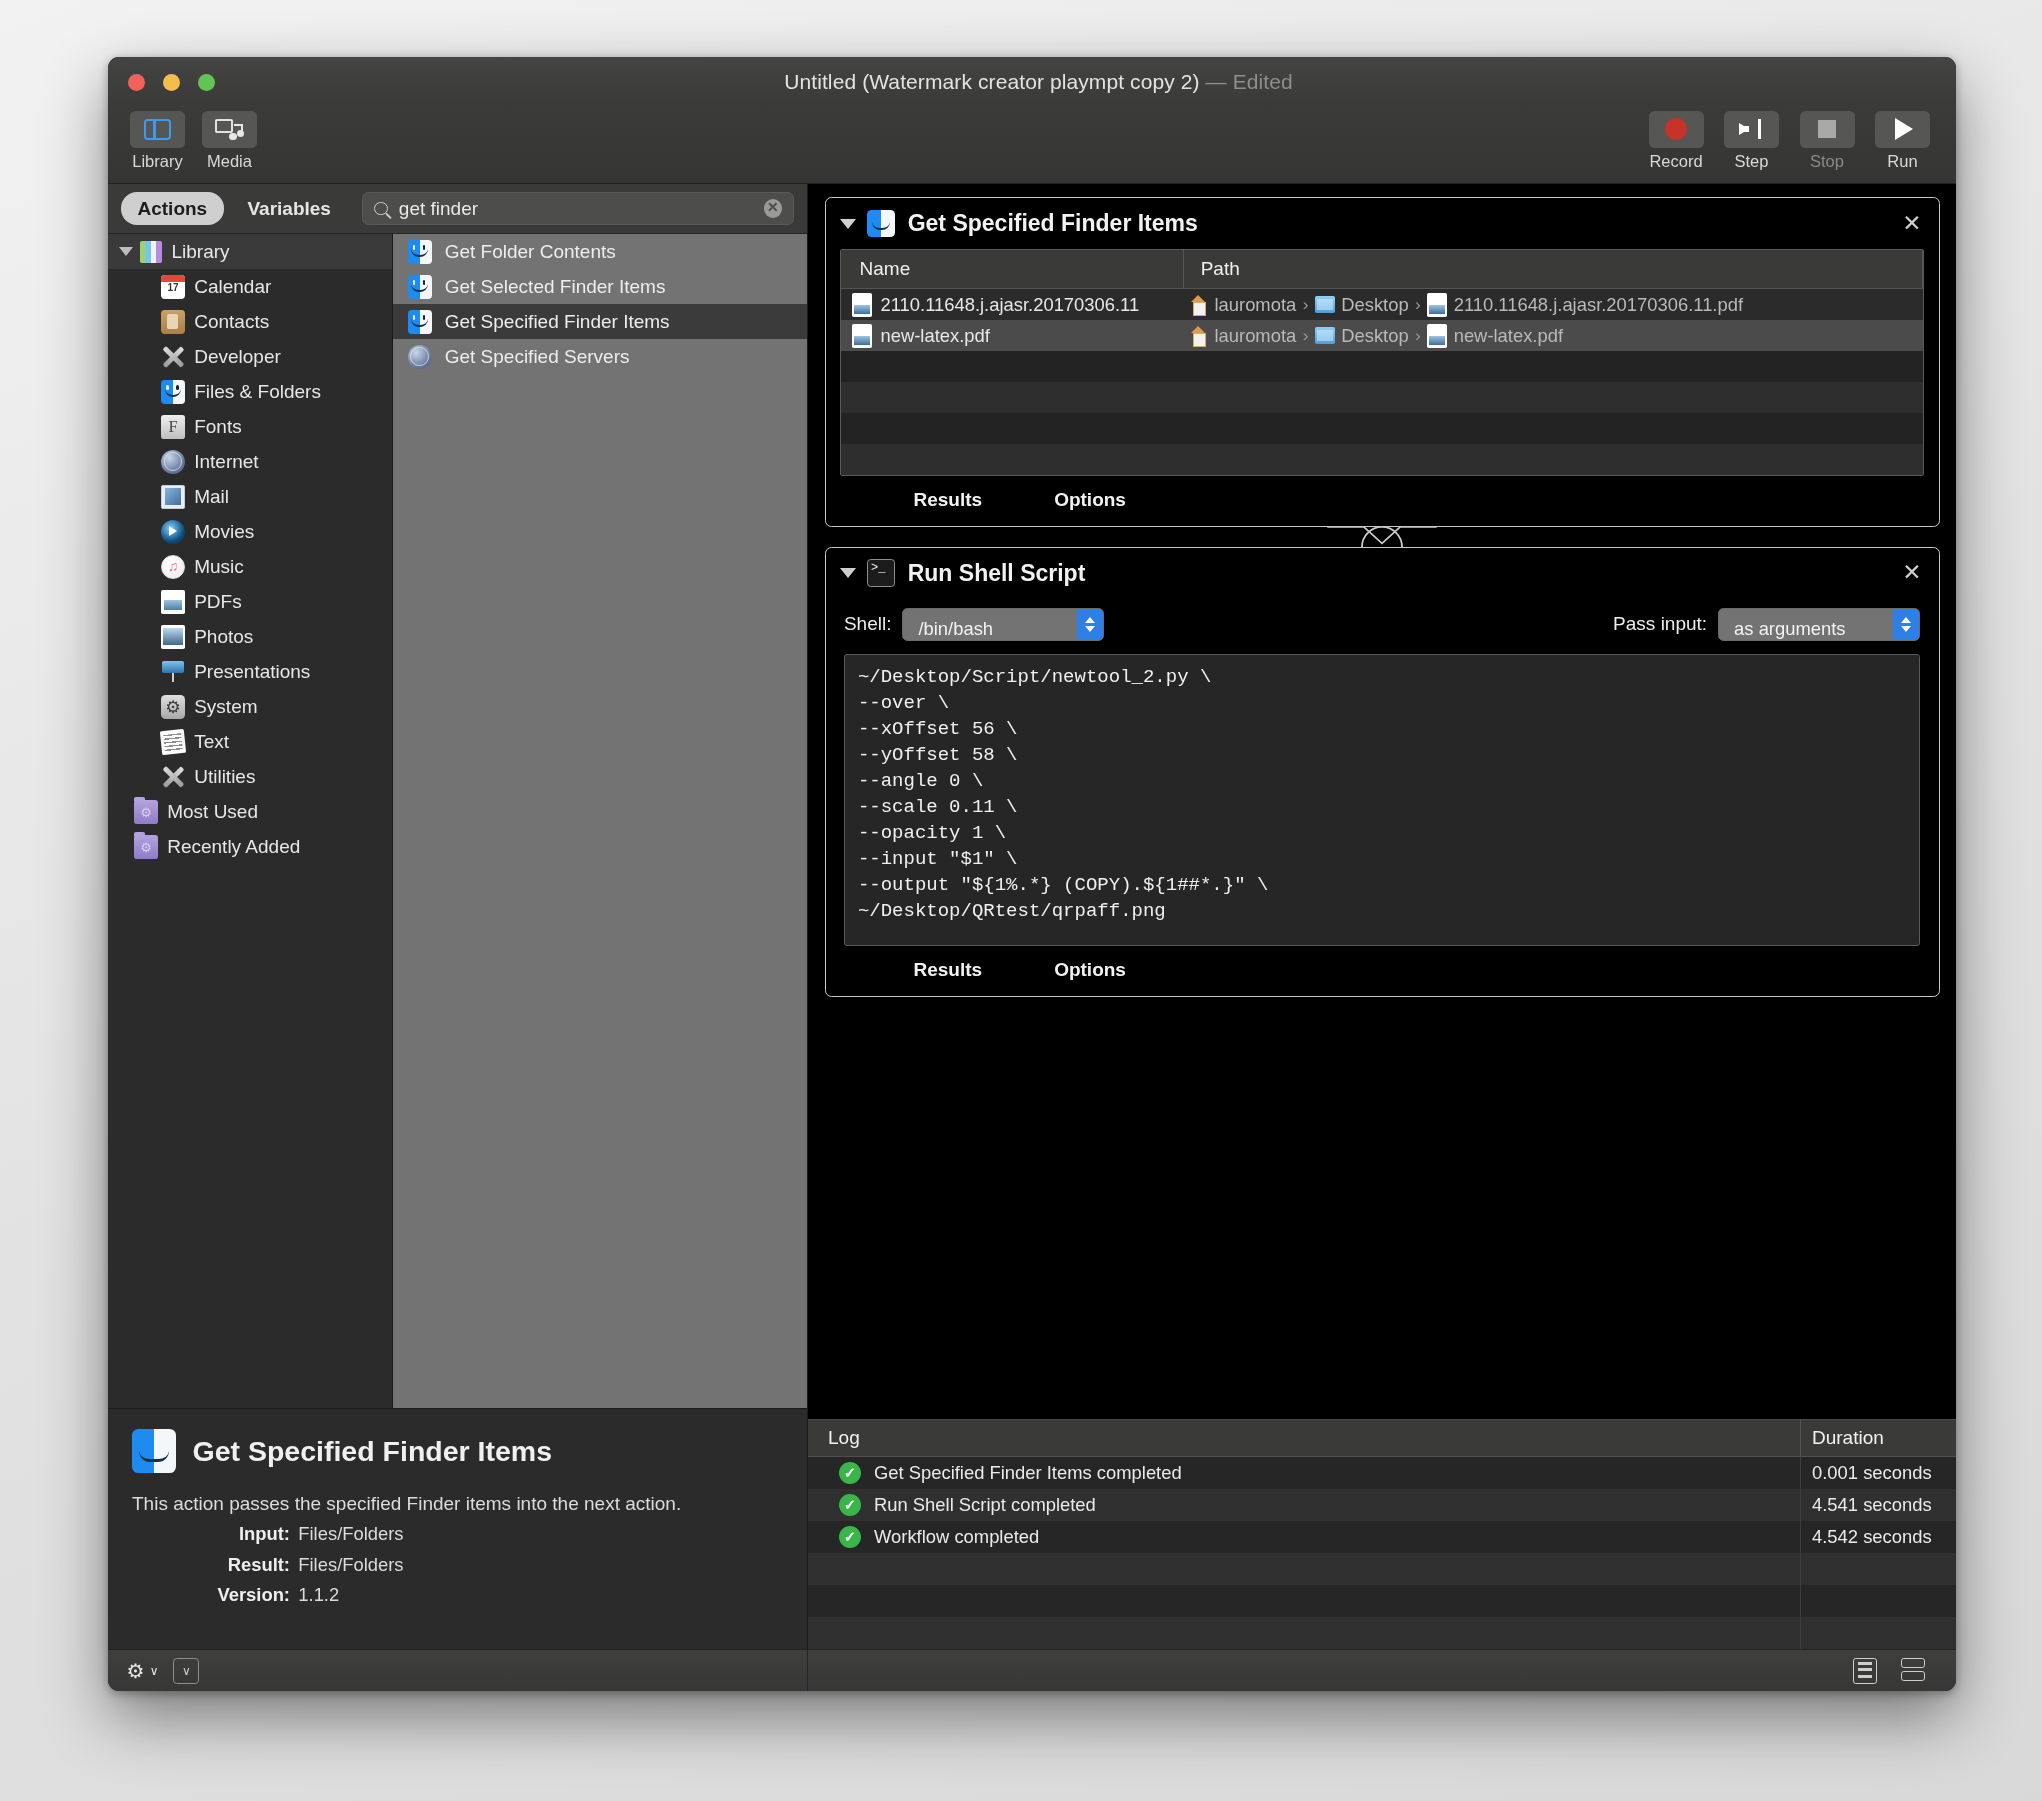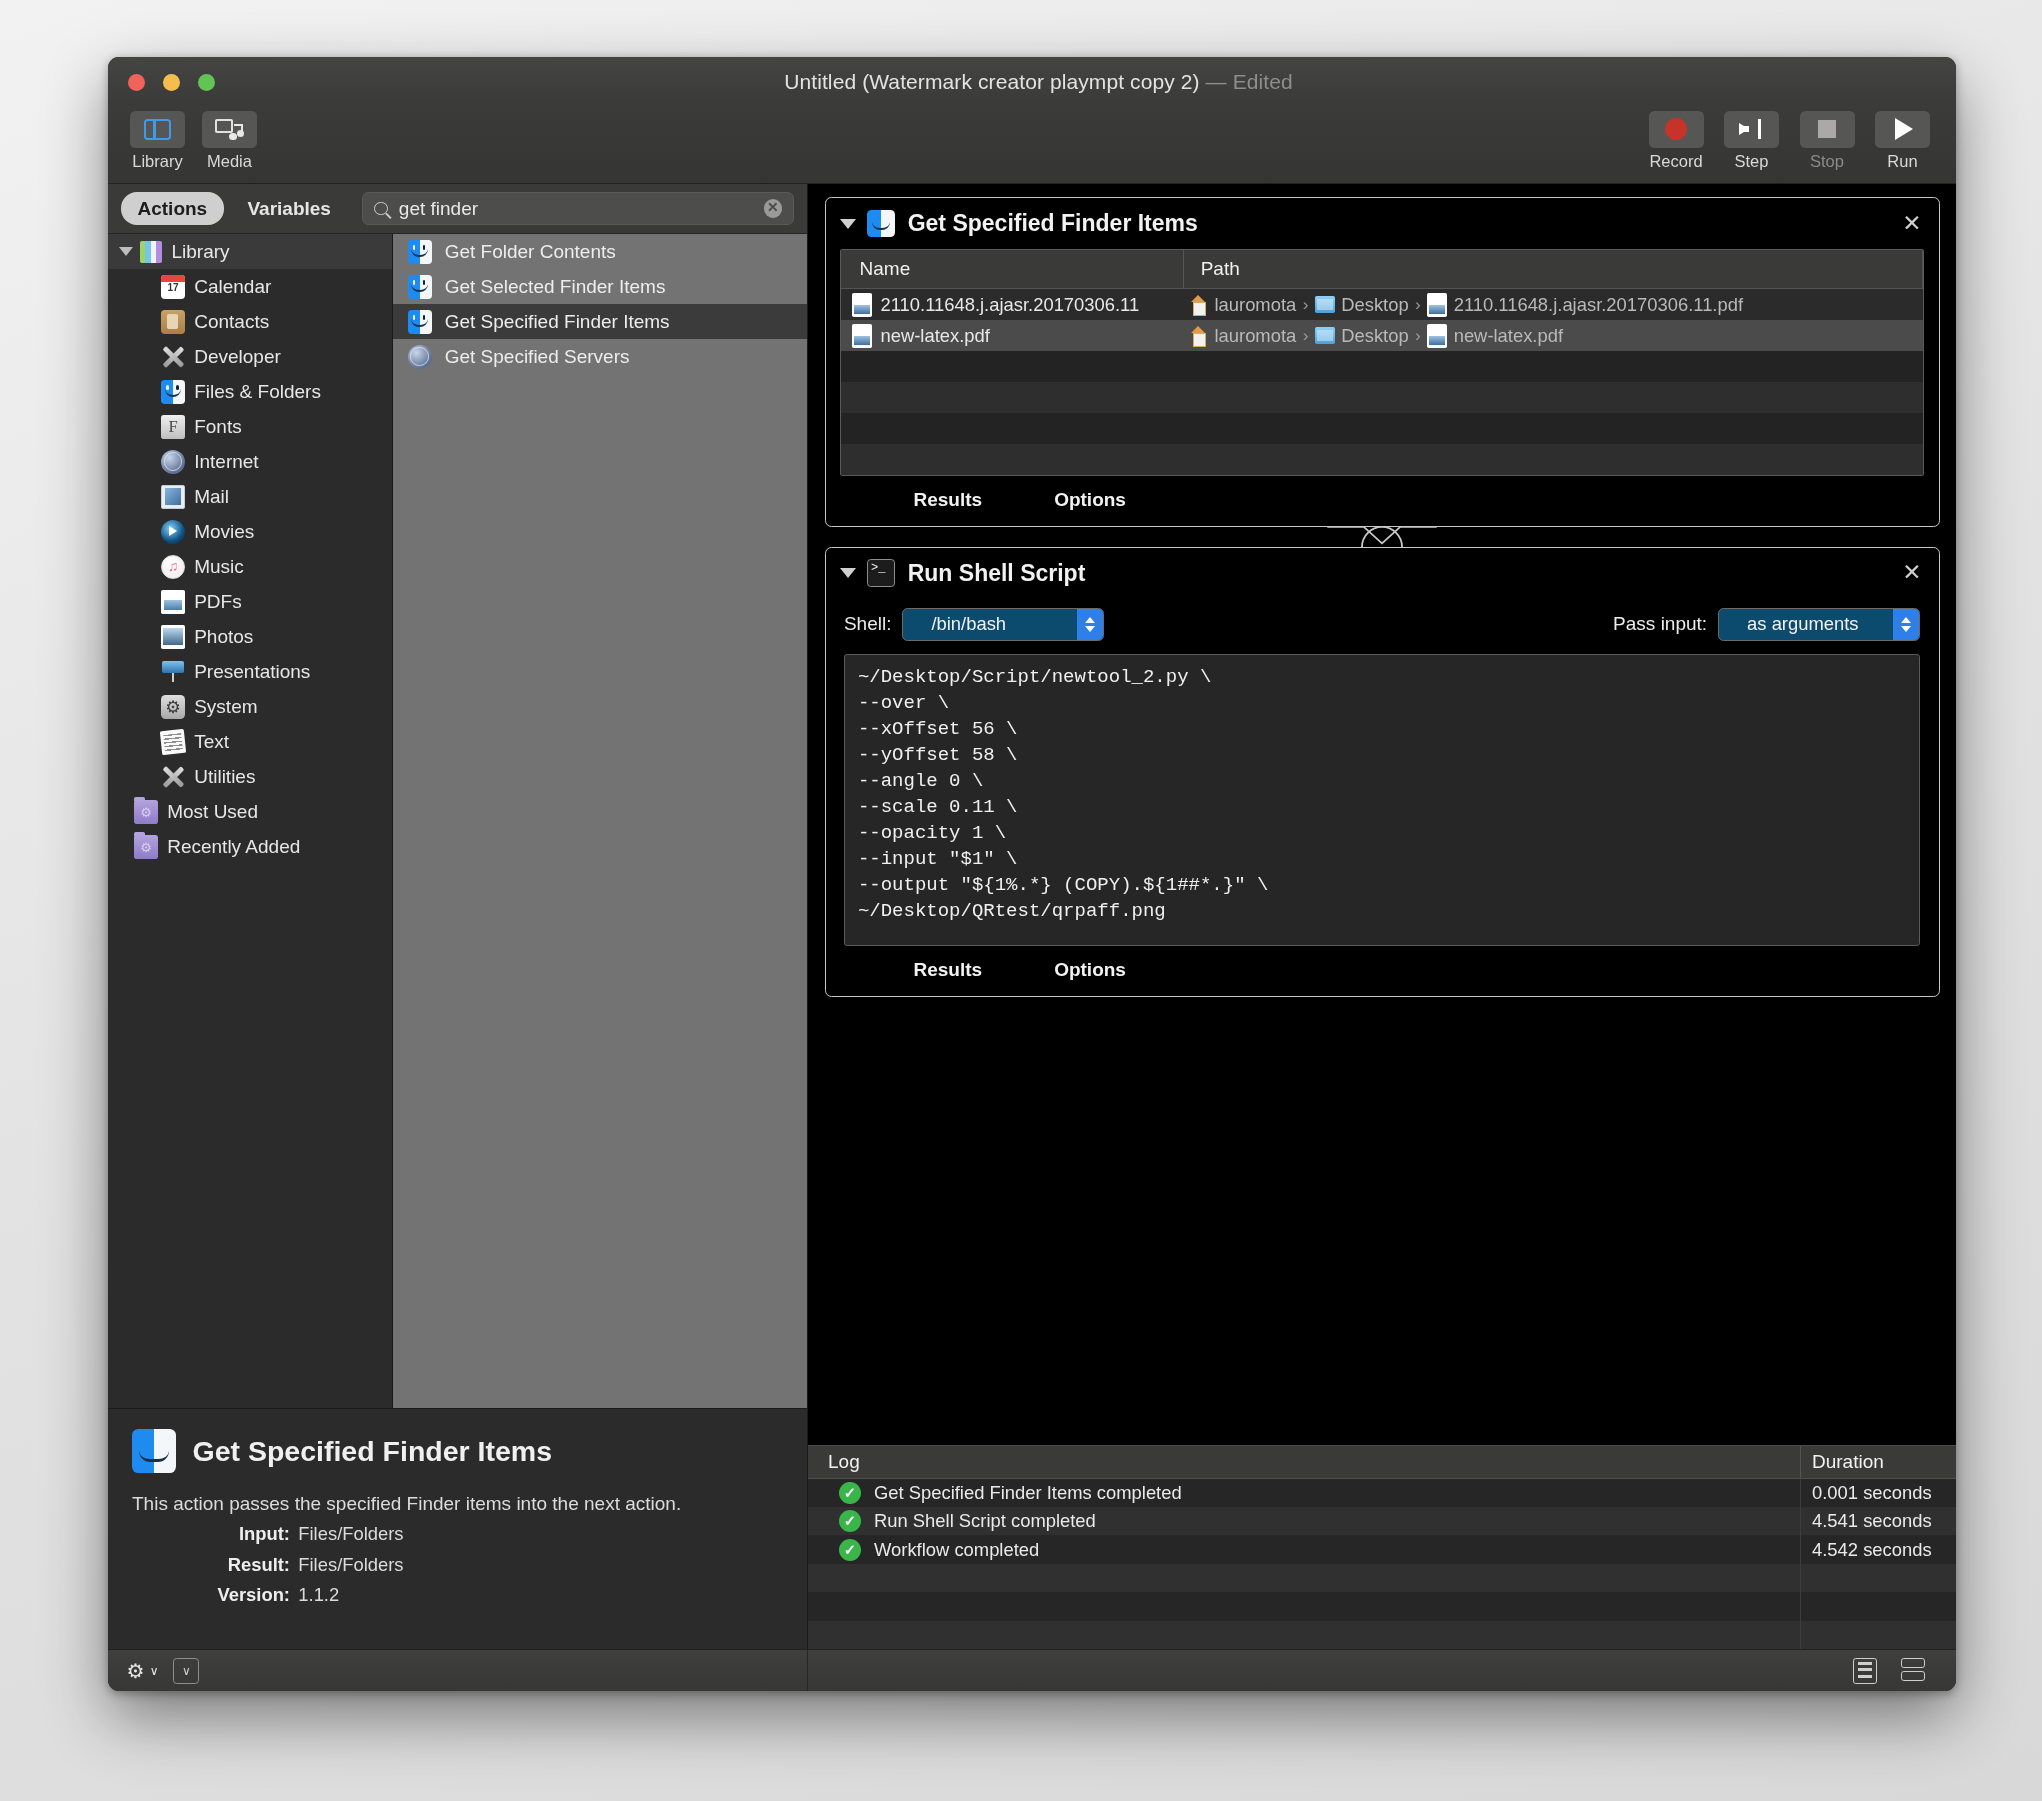--- a/index.html
+++ b/index.html
@@ -458,27 +458,27 @@
   }
   .connector svg { position: absolute; left: 50%; transform: translateX(-50%); top: -11px; }
 
   
   .shellrow {
     display: flex; align-items: center;
     padding: 9.2px 18.4px 0 18.4px;
   }
   .lbl-shell { font-size: 19px; color: #ececec; }
   .popup {
-    display: inline-flex; align-items: center;
-    background: #0c4a6e;
+    display: inline-flex; align-items: flex-end;
+    background: #737373;
     border: 0.9px solid #6a6a69;
     border-radius: 5.5px;
     height: 33px;
     margin-left: 11px;
-    padding-left: 28px;
+    padding-left: 15px;
     min-width: 202px;
     position: relative;
     cursor: default;
   }
   .popup .val { font-size: 18.4px; color: #f2f2f2; }
   .popup .arrows {
     margin-left: auto;
     width: 26px; height: 31px;
     background: #2f7fe8;
     border-radius: 0 4.6px 4.6px 0;
@@ -504,21 +504,21 @@
     font-family: Liberation Mono, monospace;
     font-size: 19px;
     line-height: 26px;
     color: #f0f0f0;
     white-space: pre;
   }
 
   
   #logpanel {
     flex: 0 0 auto;
-    height: 204px;
+    height: 230px;
     background: #2b2b2b;
     border-top: 0.9px solid #4a4a4a;
     display: flex;
     flex-direction: column;
   }
   .log-head {
     display: flex;
     height: 40px;
     background: #3a3a39;
     align-items: center;

